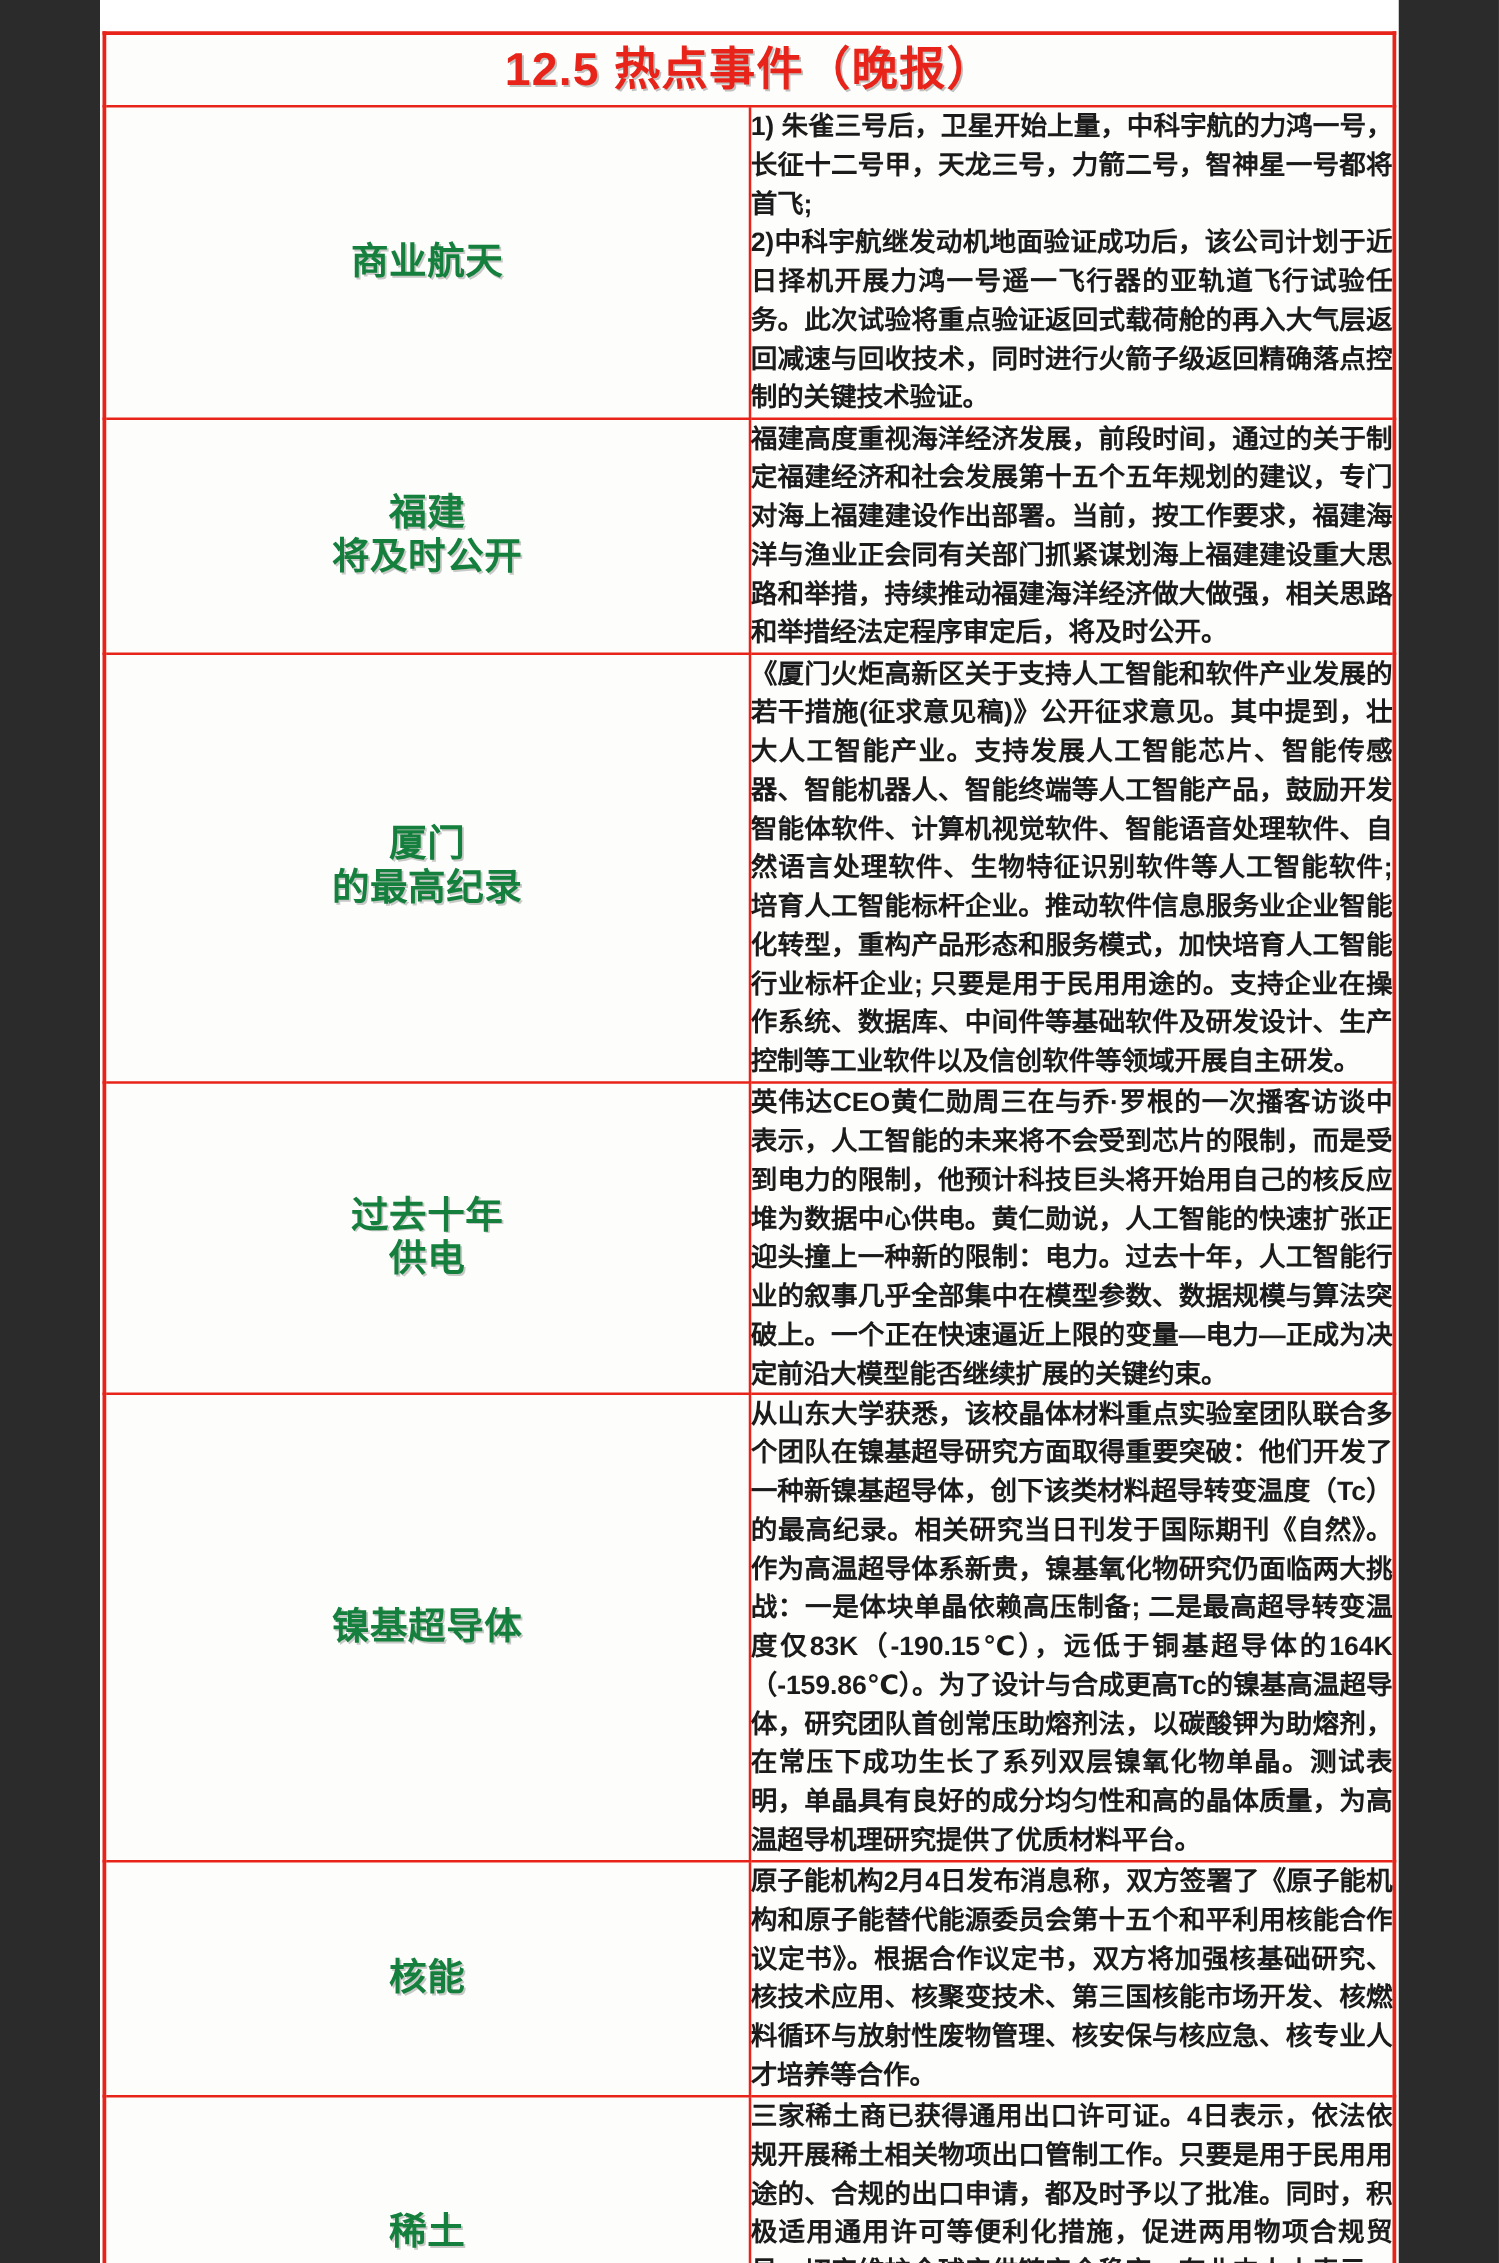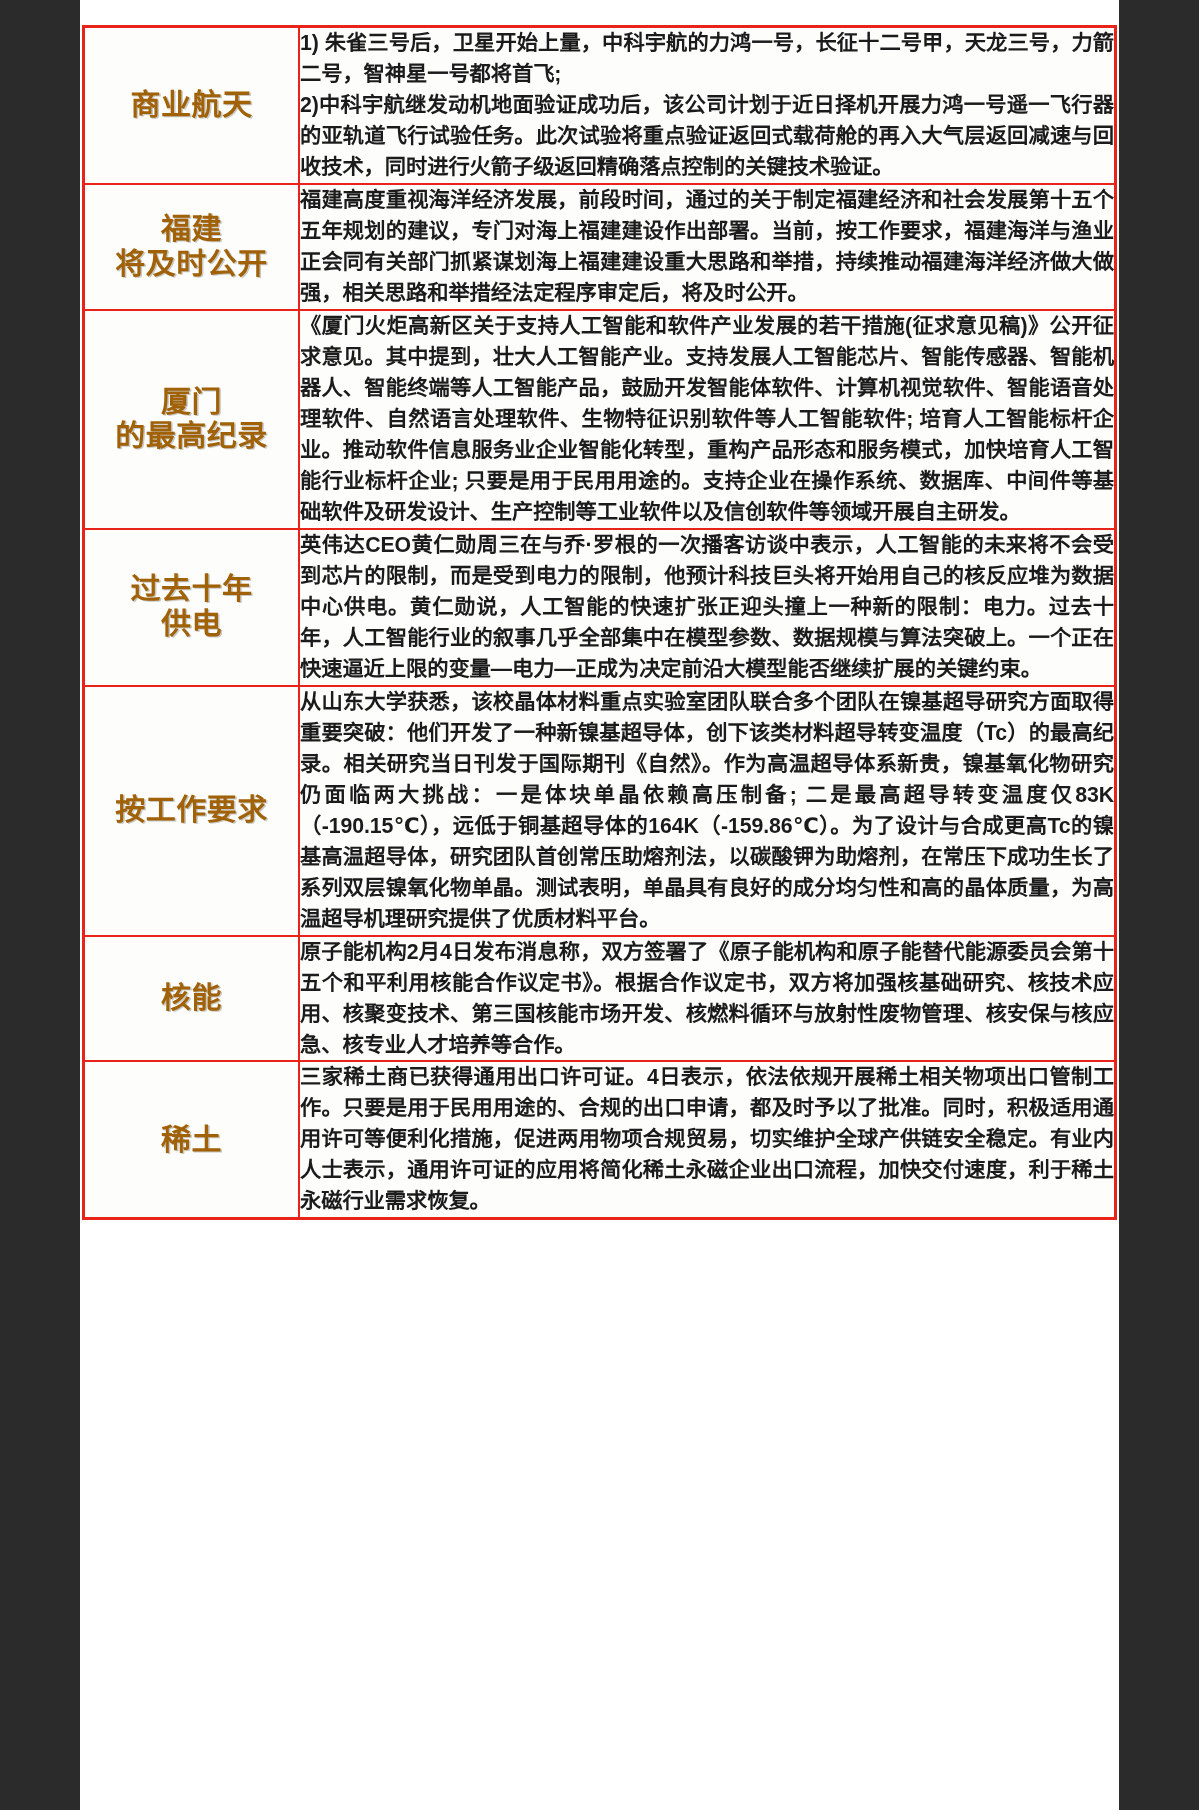--- a/index.html
+++ b/index.html
@@ -59,21 +59,21 @@
   }
 
   
   .topic-cell {
     width: 213px;
     text-align: center;
     background: #fdfdfb;
     padding: 4px 2px;
   }
   .topic-text {
-    color: #a16207;
+    color: #15803d;
     font-size: 30px;
     font-weight: 900;
     line-height: 1.16;
     letter-spacing: 0.5px;
     text-shadow: 1.4px 1.4px 0 rgba(120,120,120,0.4);
     white-space: pre-line;
     font-family: "Liberation Sans", "DejaVu Sans", sans-serif;
   }
 
   
@@ -93,20 +93,25 @@
     white-space: pre-line;
     font-family: "Liberation Sans", "DejaVu Sans", sans-serif;
   }
 </style>
 </head>
 <body>
 
 <div class="page">
   <table class="hot-table">
     <tbody>
+      <tr>
+        <td class="title-cell" colspan="2">
+          <div class="title-text">12.5  热点事件（晚报）</div>
+        </td>
+      </tr>
       <tr>
         <td class="topic-cell">
           <div class="topic-text">商业航天</div>
         </td>
         <td class="body-cell">
           <div class="body-text">1) 朱雀三号后，卫星开始上量，中科宇航的力鸿一号，长征十二号甲，天龙三号，力箭二号，智神星一号都将首飞;
 2)中科宇航继发动机地面验证成功后，该公司计划于近日择机开展力鸿一号遥一飞行器的亚轨道飞行试验任务。此次试验将重点验证返回式载荷舱的再入大气层返回减速与回收技术，同时进行火箭子级返回精确落点控制的关键技术验证。</div>
         </td>
       </tr>
       <tr>
@@ -131,21 +136,21 @@
         <td class="topic-cell">
           <div class="topic-text">过去十年
 供电</div>
         </td>
         <td class="body-cell">
           <div class="body-text">英伟达CEO黄仁勋周三在与乔·罗根的一次播客访谈中表示，人工智能的未来将不会受到芯片的限制，而是受到电力的限制，他预计科技巨头将开始用自己的核反应堆为数据中心供电。黄仁勋说，人工智能的快速扩张正迎头撞上一种新的限制：电力。过去十年，人工智能行业的叙事几乎全部集中在模型参数、数据规模与算法突破上。一个正在快速逼近上限的变量—电力—正成为决定前沿大模型能否继续扩展的关键约束。</div>
         </td>
       </tr>
       <tr>
         <td class="topic-cell">
-          <div class="topic-text">按工作要求</div>
+          <div class="topic-text">镍基超导体</div>
         </td>
         <td class="body-cell">
           <div class="body-text">从山东大学获悉，该校晶体材料重点实验室团队联合多个团队在镍基超导研究方面取得重要突破：他们开发了一种新镍基超导体，创下该类材料超导转变温度（Tc）的最高纪录。相关研究当日刊发于国际期刊《自然》。作为高温超导体系新贵，镍基氧化物研究仍面临两大挑战：一是体块单晶依赖高压制备; 二是最高超导转变温度仅83K（-190.15℃），远低于铜基超导体的164K（-159.86℃）。为了设计与合成更高Tc的镍基高温超导体，研究团队首创常压助熔剂法，以碳酸钾为助熔剂，在常压下成功生长了系列双层镍氧化物单晶。测试表明，单晶具有良好的成分均匀性和高的晶体质量，为高温超导机理研究提供了优质材料平台。</div>
         </td>
       </tr>
       <tr>
         <td class="topic-cell">
           <div class="topic-text">核能</div>
         </td>
         <td class="body-cell">

